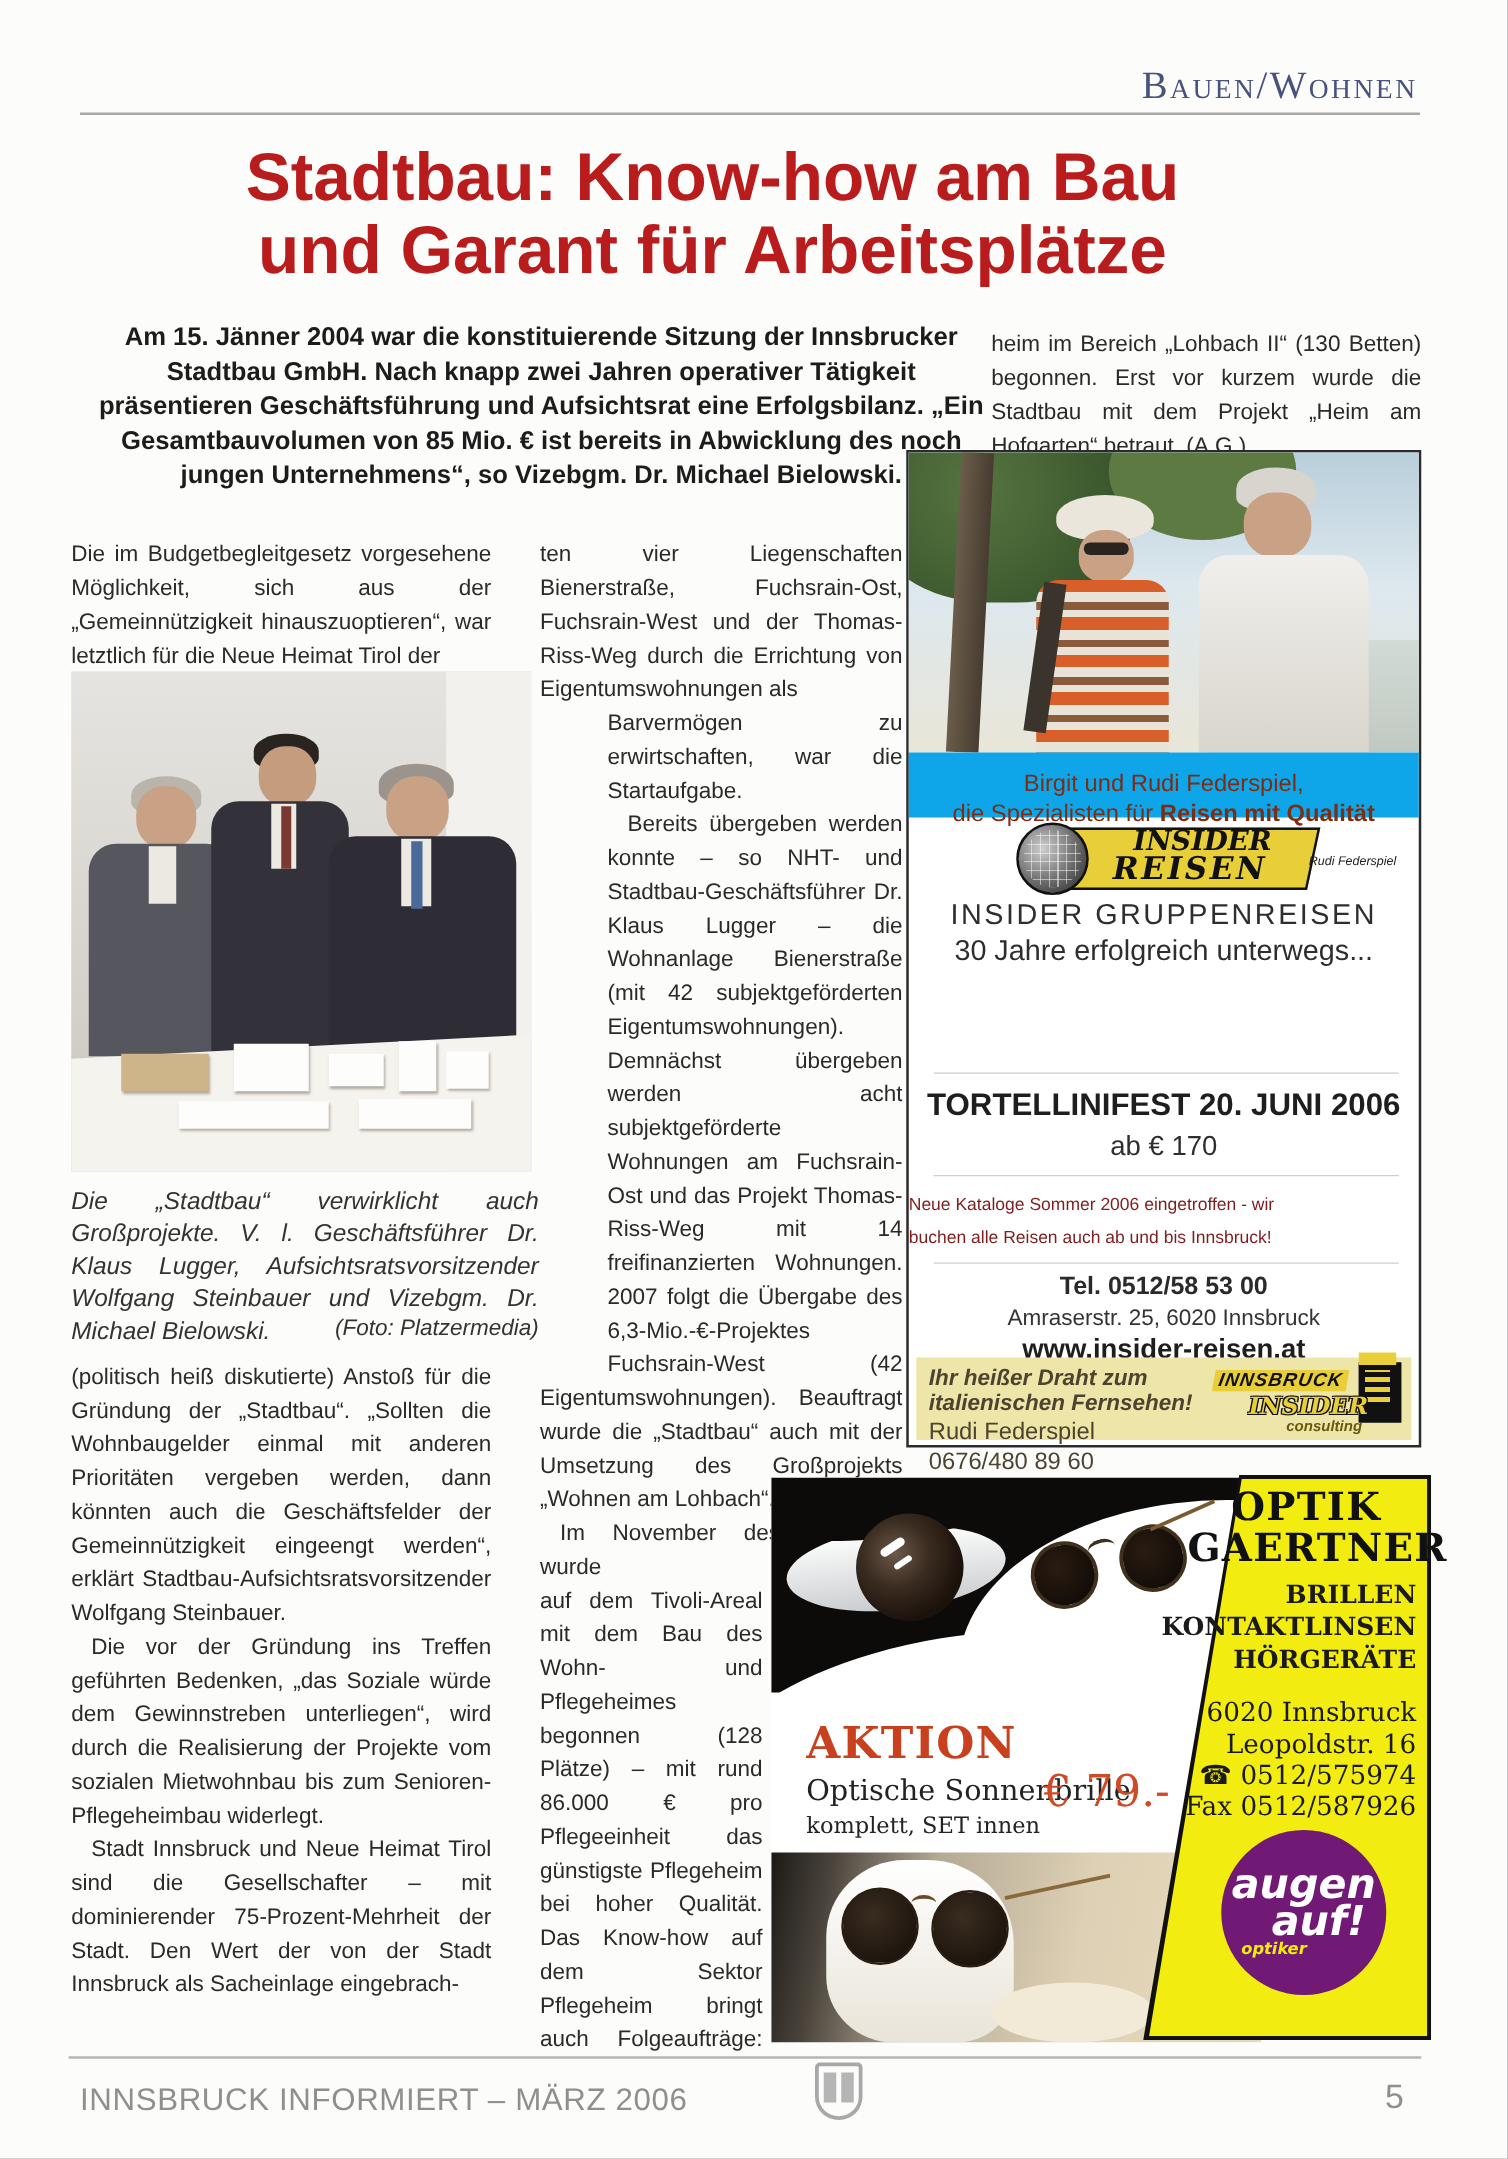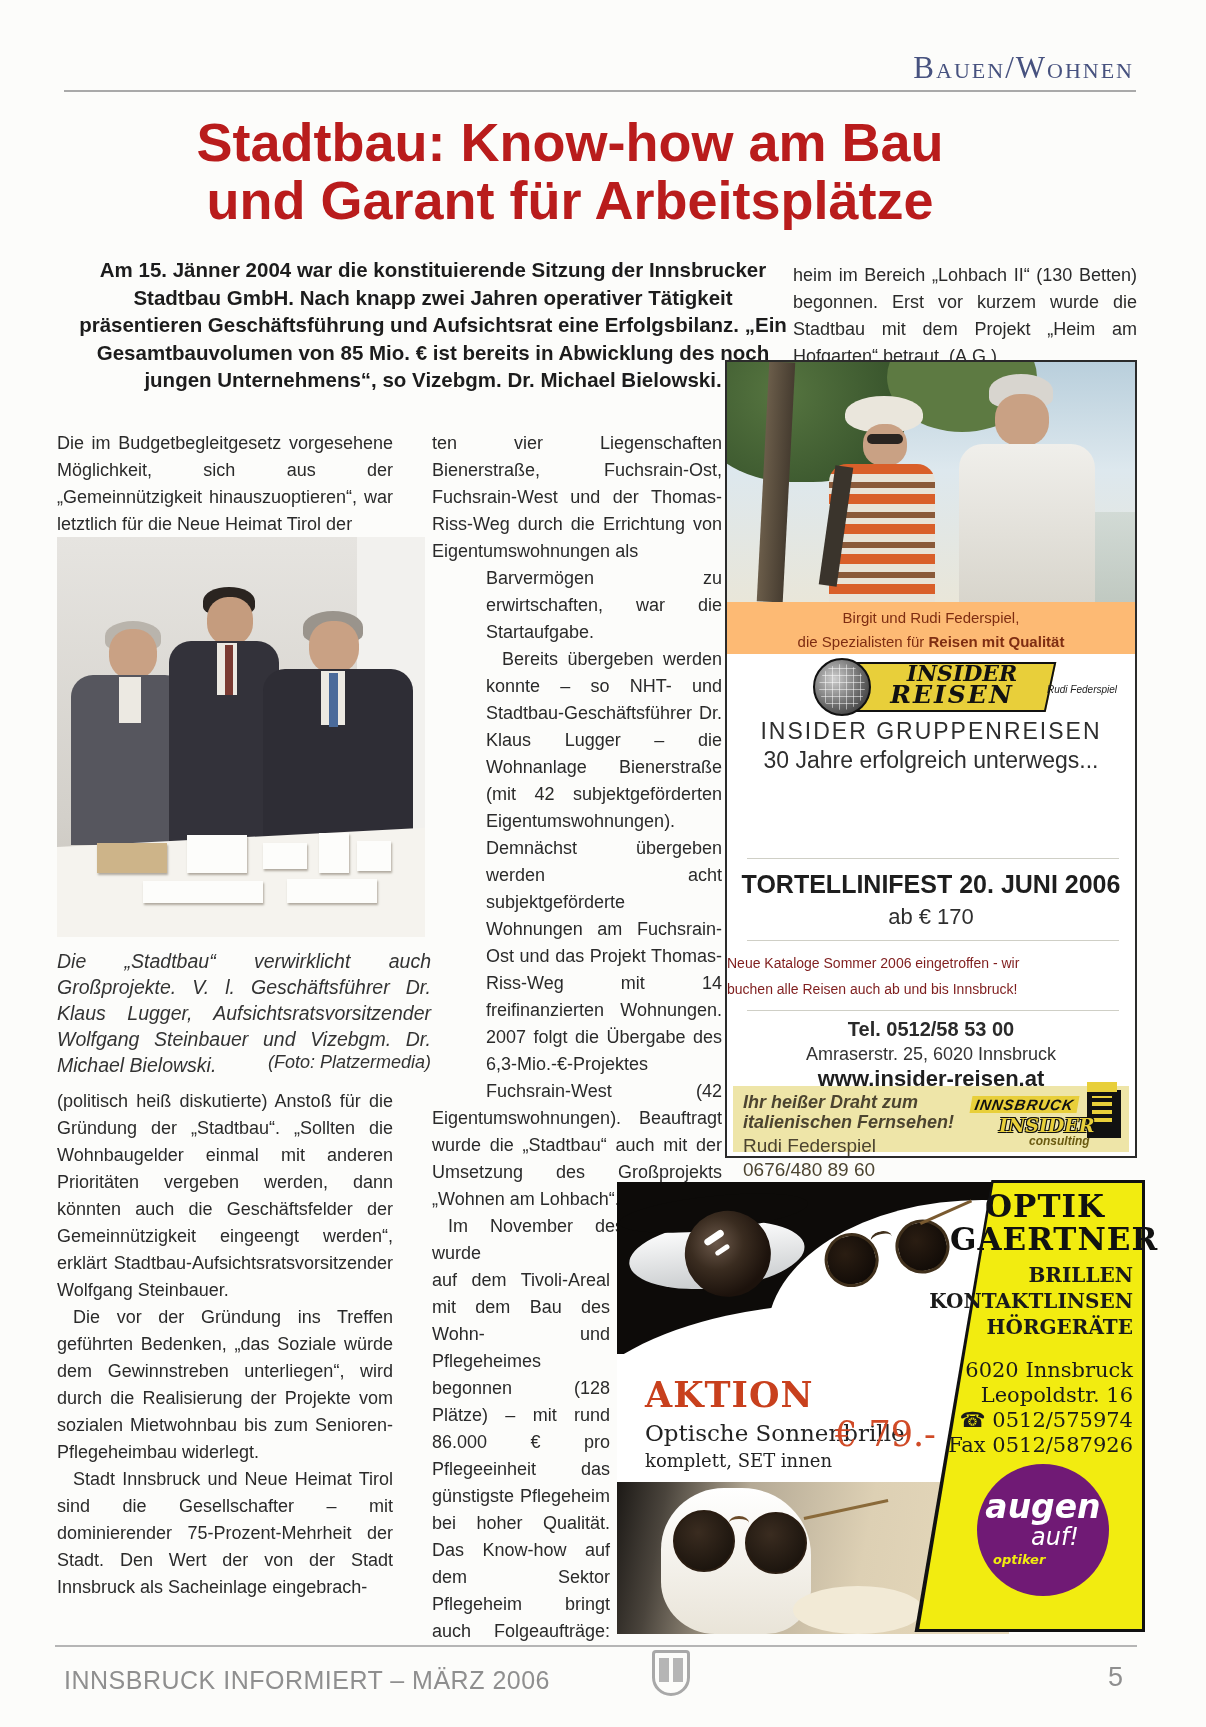--- a/index.html
+++ b/index.html
@@ -31,22 +31,22 @@
         background:linear-gradient(180deg,#e6e4e0 0%,#d3d0ca 70%,#c6c2bb 100%);}
   .caption{top:948px;left:57px;width:374px;font-style:italic;font-size:19.5px;
         line-height:26px;color:#333;text-align:justify;}
   .credit{top:1052px;left:57px;width:374px;font-style:italic;font-size:18px;
         color:#333;text-align:right;}
   
   .insider{top:360px;left:725px;width:412px;height:798px;background:#fff;
         border:2px solid #2b2b2b;box-sizing:border-box;}
   .insider .photo{position:absolute;top:0;left:0;width:100%;height:240px;overflow:hidden;
         background:linear-gradient(180deg,#b9cfdc 0%,#dde8ee 45%,#e9e6d9 100%);}
-  .yellow-band{position:absolute;top:240px;left:0;width:100%;height:52px;background:#fdba74;
-        text-align:center;color:#7e2d12;font-size:15px;line-height:24px;padding-top:4px;box-sizing:border-box;}
+  .yellow-band{position:absolute;top:240px;left:0;width:100%;height:52px;background:#0ea5e9;
+        text-align:center;color:#7e2d12;font-size:19px;line-height:24px;padding-top:14px;box-sizing:border-box;}
   .ir-logo{position:absolute;top:296px;left:0;width:100%;height:56px;text-align:center;}
   .ir-strip{position:absolute;left:110px;top:4px;width:210px;height:46px;background:#e8cf3a;
         border:2px solid #111;transform:skewX(-12deg);}
   .ir-globe{position:absolute;left:86px;top:0;width:54px;height:54px;border-radius:50%;
         background:radial-gradient(circle at 35% 35%,#cfcfcf 0%,#6a6a6a 55%,#222 100%);
         border:2px solid #111;
         background-blend-mode:normal;}
   .ir-globe:after{content:"";position:absolute;inset:4px;border-radius:50%;
         background:repeating-linear-gradient(0deg,transparent 0 6px,rgba(255,255,255,.5) 6px 7px),
                    repeating-linear-gradient(90deg,transparent 0 6px,rgba(255,255,255,.5) 6px 7px);}
@@ -132,22 +132,22 @@
         font-family:"DejaVu Serif",serif;font-weight:bold;font-size:31px;line-height:33px;
         color:#111;letter-spacing:1px;}
   .op-products{position:absolute;top:82px;left:0;width:228px;text-align:right;
         font-family:"DejaVu Serif",serif;font-weight:bold;font-size:20px;line-height:26px;color:#1a1a1a;}
   .op-addr{position:absolute;top:178px;left:0;width:228px;text-align:right;
         font-family:"DejaVu Serif",serif;font-size:21px;line-height:25px;color:#1a1a1a;}
   .op-circle{position:absolute;top:284px;left:72px;width:132px;height:132px;border-radius:50%;
         background:#701a75;text-align:center;}
   .op-augen{font-family:"DejaVu Sans",sans-serif;font-style:italic;font-weight:bold;
         font-size:33px;line-height:30px;color:#fff;margin-top:28px;}
-  .op-auf{font-family:"DejaVu Sans",sans-serif;font-style:italic;font-weight:normal;
-        font-size:24px;line-height:30px;color:#fff;margin-left:24px;}
+  .op-auf{font-family:"DejaVu Sans",sans-serif;font-style:italic;font-weight:bold;
+        font-size:33px;line-height:30px;color:#fff;margin-left:24px;}
   .op-optiker{font-family:"DejaVu Sans",sans-serif;font-style:italic;font-weight:bold;
         font-size:13px;color:#f2ec10;text-align:left;margin-left:16px;}
   .op-slogan{position:absolute;top:428px;left:30px;width:200px;text-align:center;
         font-family:"DejaVu Serif",serif;font-weight:bold;font-size:21px;color:#111;}
   
   .footer-rule{top:1645px;left:55px;width:1082px;height:2px;background:#b5b5b5;}
   .footer-mag{top:1666px;left:64px;font-size:25px;color:#8f8f8f;letter-spacing:0.5px;}
   .footer-page{top:1662px;left:1108px;font-size:27px;color:#8f8f8f;}
   .crest{top:1650px;left:652px;width:38px;height:46px;border:3px solid #a8a8a8;
         border-radius:4px 4px 50% 50%/4px 4px 40% 40%;box-sizing:border-box;}

